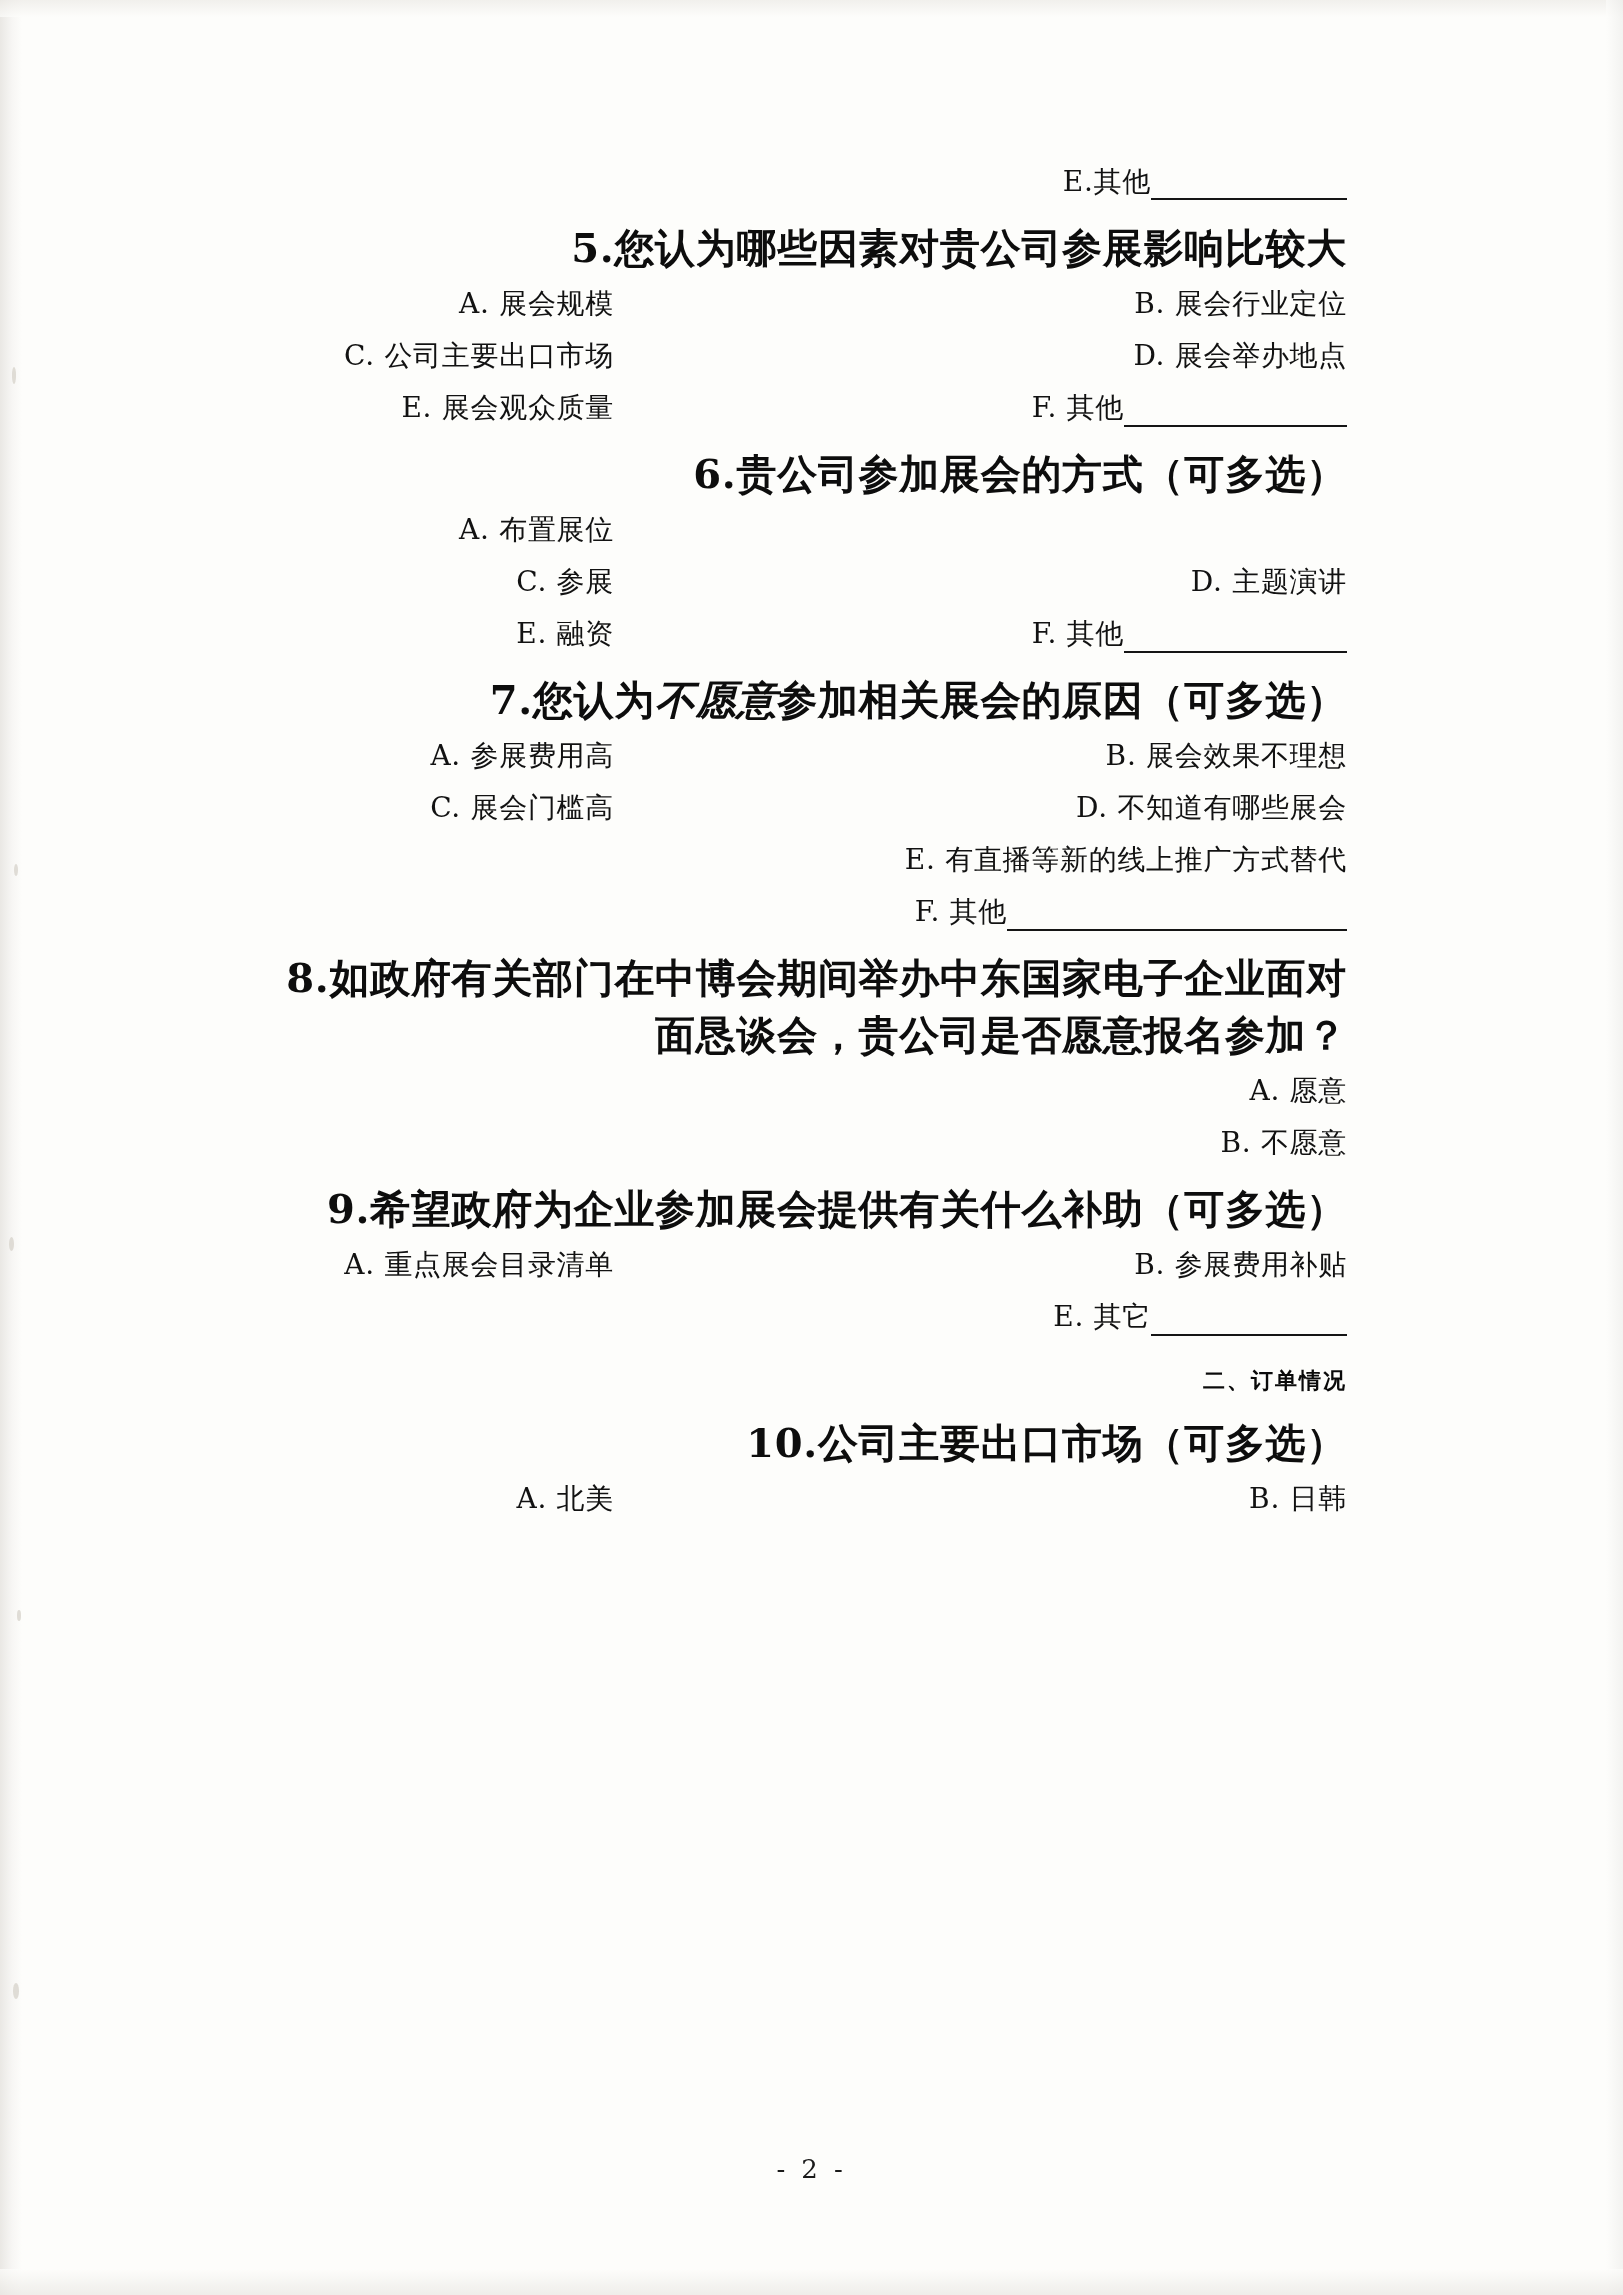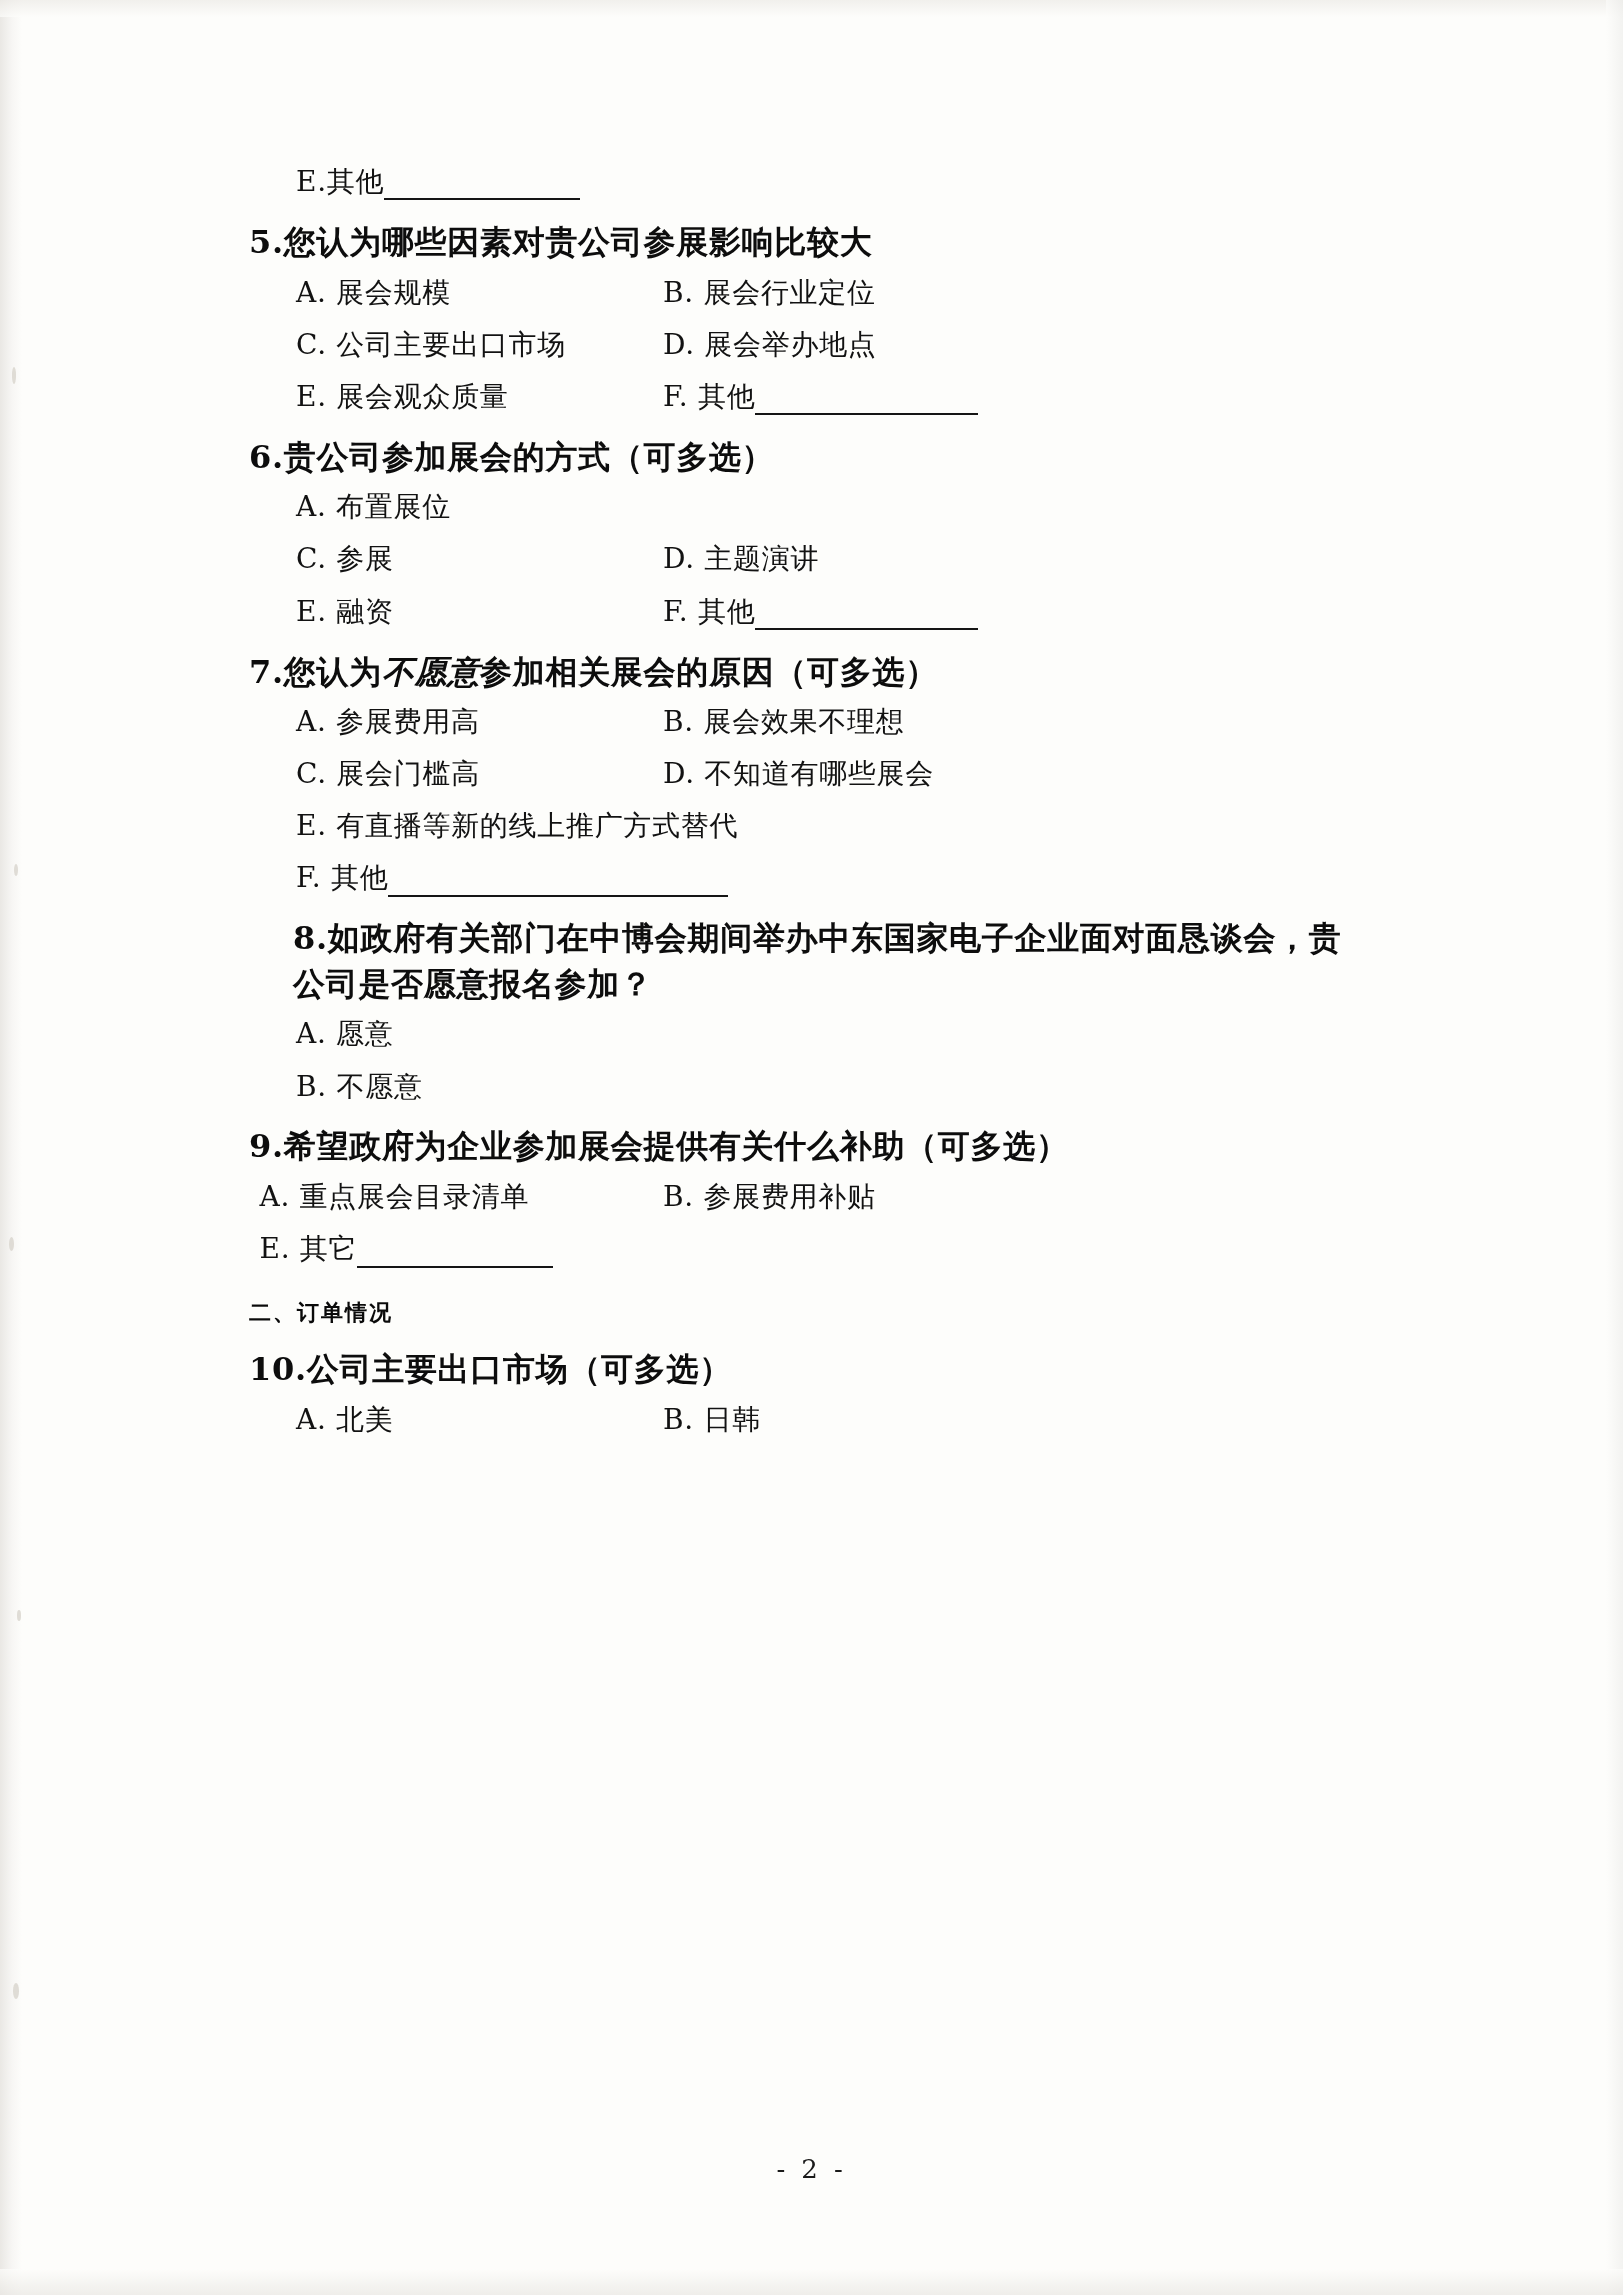--- a/index.html
+++ b/index.html
@@ -51,30 +51,31 @@
   }
   .speck {
     position: absolute;
     background: #d8d4cd;
     border-radius: 50%;
     opacity: 0.8;
   }
 
   .content {
     position: absolute;
-    left: 249px;
+    left: 234px;
     top: 164px;
     width: 1113px;
+    text-align: right;
   }
 
   .q-block {
     margin-bottom: 3.9px;
   }
   .q-title {
-    font-size: 32px;
+    font-size: 40px;
     line-height: 1.42;
     letter-spacing: 0.7px;
     margin: 19.6px 0 9.2px 0;
     font-family: "DejaVu Serif", "Liberation Serif", serif;
     font-weight: 600;
     color: #0d0d0d;
   }
   .q-title.indent-hang {
     text-indent: 0;
     margin-left: 44px;

